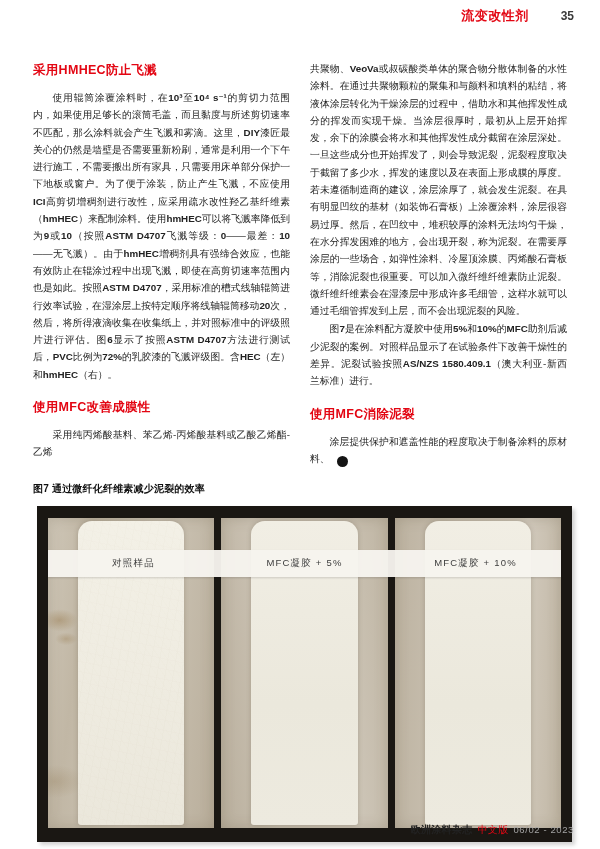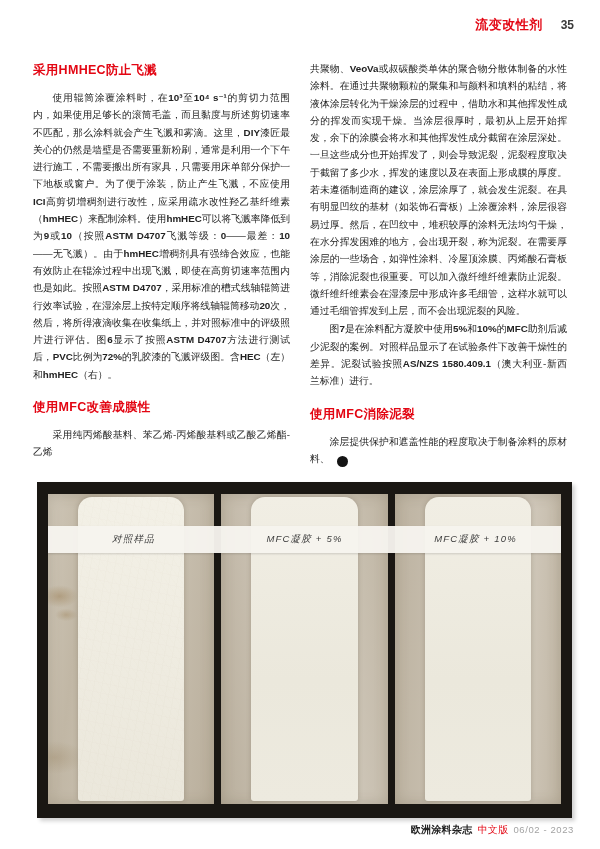--- a/index.html
+++ b/index.html
@@ -2,21 +2,21 @@
 <html><head>
 <meta charset="utf-8">
 <style>
   html,body{margin:0;padding:0;background:#ffffff;}
   .page{
     position:relative;width:600px;height:849px;background:#ffffff;
     font-family:"Liberation Sans","DejaVu Sans",sans-serif;color:#1e1e1e;
     overflow:hidden;
   }
   
-  .header{position:absolute;top:16px;right:26px;display:flex;align-items:baseline;gap:18px;}
+  .header{position:absolute;top:7px;right:26px;display:flex;align-items:baseline;gap:32px;}
   .section-title{color:#e30613;font-weight:bold;font-size:13px;letter-spacing:.5px;}
   .page-num{font-size:12px;color:#3a3a3a;font-weight:bold;}
   
   .content{display:flex;gap:20px;margin:60px 33px 0 33px;}
   .col{flex:1 1 0;min-width:0;}
   h2.head{color:#e30613;font-size:12.5px;line-height:16px;margin:2px 0 11px 0;font-weight:bold;letter-spacing:.3px;}
   h2.head.later{margin-top:16px;}
   p.body{font-size:9.8px;line-height:17.3px;text-align:justify;margin:0;color:#232323;}
   p.body.gap{margin-top:2px;}
   p.indent{text-indent:2em;}
@@ -27,21 +27,20 @@
     vertical-align:-1.5px;margin-left:7px;
   }
   .cont-icon::before{content:"➔";font-size:7.5px;line-height:1;}
   
   .figure{margin:15px 28px 0 33px;}
   .fig-caption{font-size:10px;font-weight:bold;color:#111;margin:0 0 10px 0;letter-spacing:.2px;}
   .photo{
     position:relative;margin-left:4px;width:535px;height:336px;box-sizing:border-box;
     background:#1a1713;display:flex;gap:7px;padding:12px 11px 14px 11px;
     box-shadow:3px 3px 4px rgba(0,0,0,.18);
-    font-style:italic;
   }
   .panel{position:relative;flex:1 1 0;min-width:0;
     background:linear-gradient(97deg,#cfc7b8 0%,#c1b7a5 22%,#cdc5b6 55%,#b9ae9b 100%);
     box-shadow:inset 0 0 14px rgba(88,72,50,.22);}
   .panel.p2{background:linear-gradient(84deg,#b9af9d 0%,#c9c0b1 30%,#cdc5b7 70%,#bfb5a3 100%);}
   .panel.p3{background:linear-gradient(92deg,#bcb2a0 0%,#cbc2b3 35%,#d2cabd 75%,#c0b6a4 100%);}
   .panel.p1::before{ 
     content:"";position:absolute;inset:0;
     background:
       radial-gradient(ellipse 26px 16px at 7% 33%, rgba(150,120,75,.45), transparent 70%),
@@ -94,20 +93,21 @@
     </div>
     <div class="col">
       <p class="body">共聚物、<b>VeoVa</b>或叔碳酸类单体的聚合物分散体制备的水性涂料。在通过共聚物颗粒的聚集和与颜料和填料的粘结，将液体涂层转化为干燥涂层的过程中，借助水和其他挥发性成分的挥发而实现干燥。当涂层很厚时，最初从上层开始挥发，余下的涂膜会将水和其他挥发性成分截留在涂层深处。一旦这些成分也开始挥发了，则会导致泥裂，泥裂程度取决于截留了多少水，挥发的速度以及在表面上形成膜的厚度。若未遵循制造商的建议，涂层涂厚了，就会发生泥裂。在具有明显凹纹的基材（如装饰石膏板）上涂覆涂料，涂层很容易过厚。然后，在凹纹中，堆积较厚的涂料无法均匀干燥，在水分挥发困难的地方，会出现开裂，称为泥裂。在需要厚涂层的一些场合，如弹性涂料、冷屋顶涂膜、丙烯酸石膏板等，消除泥裂也很重要。可以加入微纤维纤维素防止泥裂。微纤维纤维素会在湿漆层中形成许多毛细管，这样水就可以通过毛细管挥发到上层，而不会出现泥裂的风险。</p>
       <p class="body indent" style="margin-top:1px">图<b>7</b>是在涂料配方凝胶中使用<b>5%</b>和<b>10%</b>的<b>MFC</b>助剂后减少泥裂的案例。对照样品显示了在试验条件下改善干燥性的差异。泥裂试验按照<b>AS/NZS 1580.409.1</b>（澳大利亚-新西兰标准）进行。</p>
       <h2 class="head later">使用MFC消除泥裂</h2>
       <p class="body indent gap"><span>涂层提供保护和遮盖性能的程度取决于制备涂料的原材料、</span><span class="cont-icon"></span></p>
     </div>
   </div>
 
   <div class="figure">
+    <div class="fig-caption">图<b>7</b> 通过微纤化纤维素减少泥裂的效率</div>
     <div class="photo">
       <div class="panel p1">
         <div class="paint"></div>
       </div>
       <div class="panel p2">
         <div class="paint"></div>
       </div>
       <div class="panel p3">
         <div class="paint"></div>
       </div>

